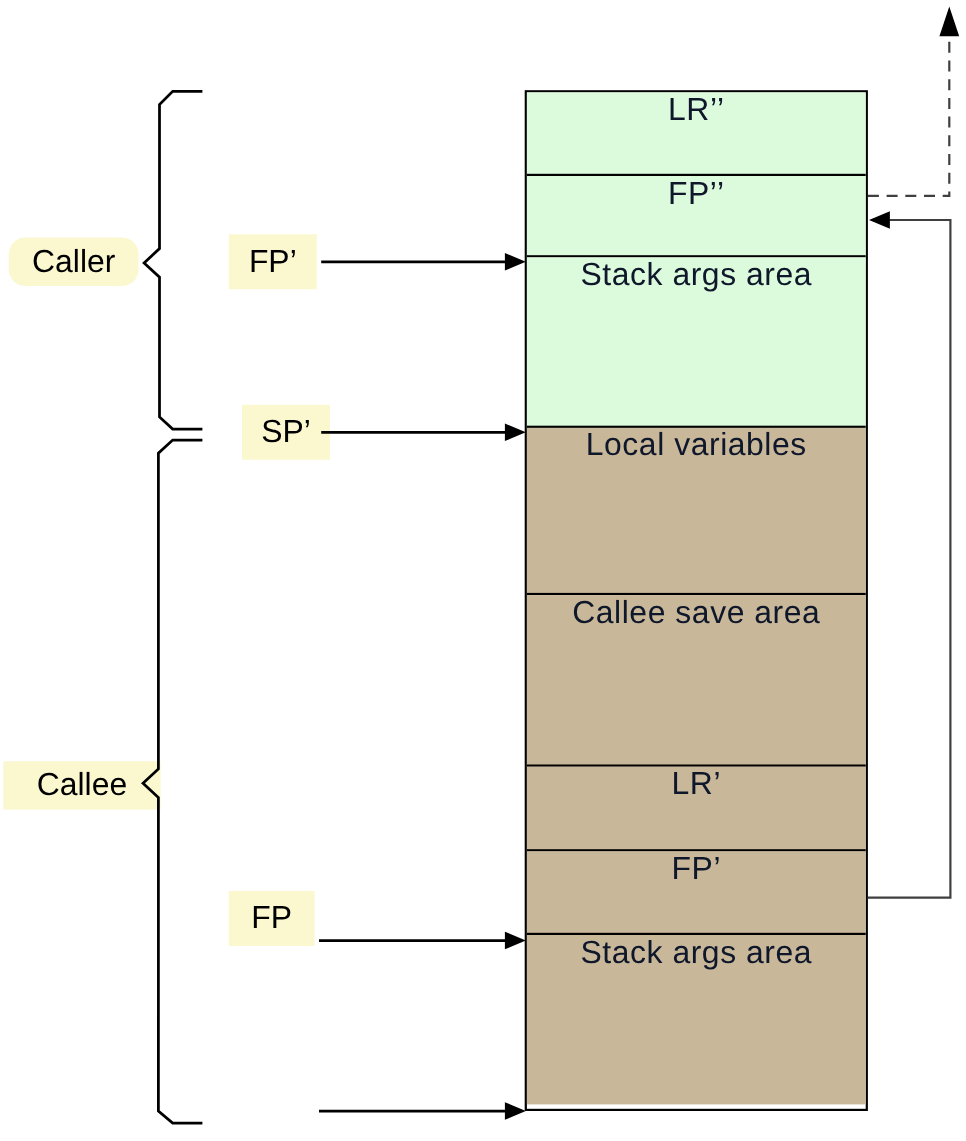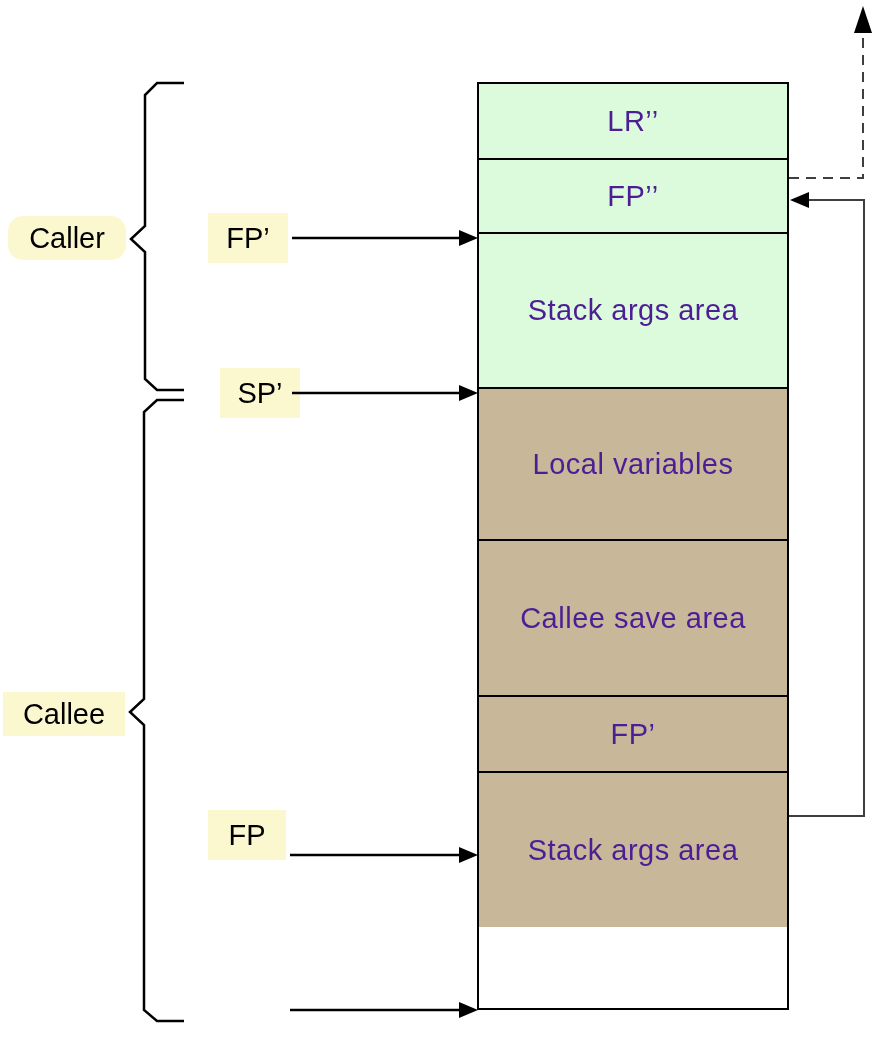--- a/index.html
+++ b/index.html
@@ -6,33 +6,33 @@
   #canvas{
     position:relative;width:878px;height:1037px;background:#ffffff;
     font-family:"Liberation Sans","DejaVu Sans",sans-serif;overflow:hidden;
   }
   
   #stack{
     position:absolute;left:477px;top:82px;width:312px;height:928px;
     border:2px solid #000;box-sizing:border-box;display:flex;flex-direction:column;
   }
   .stack-row{
-    box-sizing:border-box;display:flex;align-items:center;justify-content:center;
-    font-size:29px;color:#4c1d95;border-bottom:2px solid #000;letter-spacing:0.5px;
+    box-sizing:border-box;display:flex;align-items:flex-start;justify-content:center;
+    font-size:29px;color:#0f172a;border-bottom:2px solid #000;letter-spacing:0.5px;
   }
   .stack-row:last-child{border-bottom:none;}
   .caller-frame{background:#dcfadc;}
   .callee-frame{background:#c9b79a;}
   
   .tag{
     position:absolute;background:#fbf8d0;color:#000;font-size:29px;
     display:flex;align-items:center;justify-content:center;box-sizing:border-box;
   }
   #caller-label{left:8px;top:216px;width:118px;height:44px;border-radius:15px;}
-  #callee-label{left:3px;top:692px;width:122px;height:44px;text-align:center;}
+  #callee-label{left:3px;top:692px;width:143px;height:44px;text-align:center;}
   #fp-prime-label{left:208px;top:213px;width:80px;height:50px;}
   #sp-prime-label{left:220px;top:368px;width:80px;height:50px;}
   #fp-label{left:208px;top:810px;width:78px;height:50px;}
   #sp-label{left:208px;top:985px;width:78px;height:50px;}
   
   #overlay{position:absolute;left:0;top:0;width:878px;height:1037px;pointer-events:none;}
   .wire{stroke:#000;stroke-width:2.5;fill:none;}
   .link{stroke:#3f3f3f;stroke-width:2;fill:none;}
   .dashed{stroke:#3f3f3f;stroke-width:2;fill:none;stroke-dasharray:10 7;}
   .head{fill:#000;stroke:none;}
@@ -50,20 +50,23 @@
         <span>FP’’</span>
       </div>
     <div class="stack-row caller-frame" style="height:155px">
         <span>Stack args area</span>
       </div>
     <div class="stack-row callee-frame" style="height:152px">
         <span>Local variables</span>
       </div>
     <div class="stack-row callee-frame" style="height:156px">
         <span>Callee save area</span>
+      </div>
+    <div class="stack-row callee-frame" style="height:77px">
+        <span>LR’</span>
       </div>
     <div class="stack-row callee-frame" style="height:76px">
         <span>FP’</span>
       </div>
     <div class="stack-row callee-frame" style="height:154px">
         <span>Stack args area</span>
       </div>
   </div>
 
   <div class="tag" id="caller-label">Caller</div>

